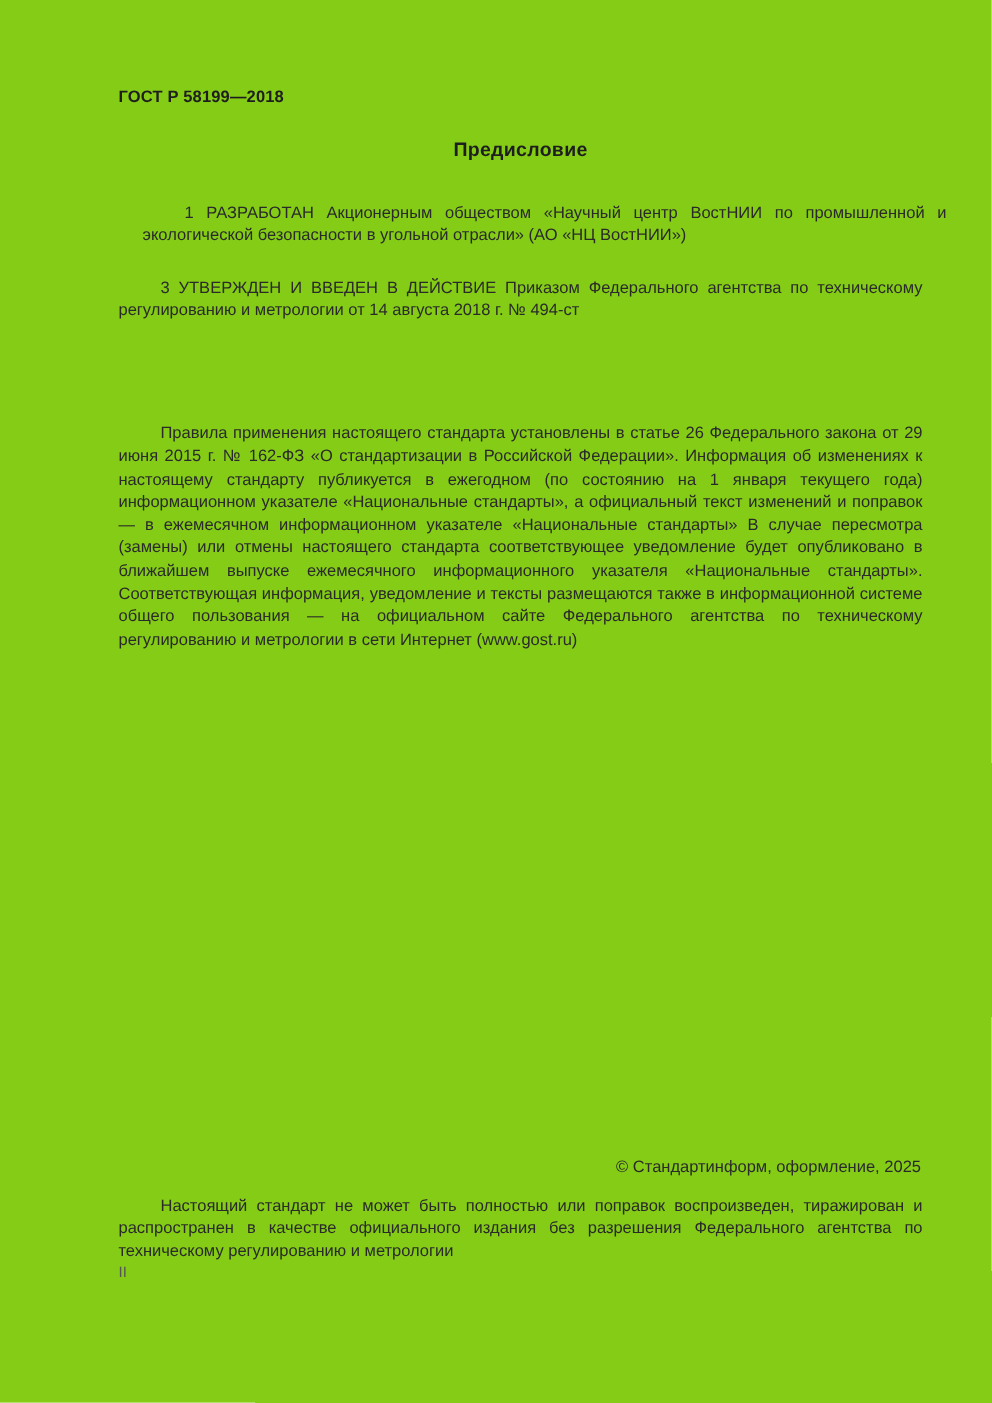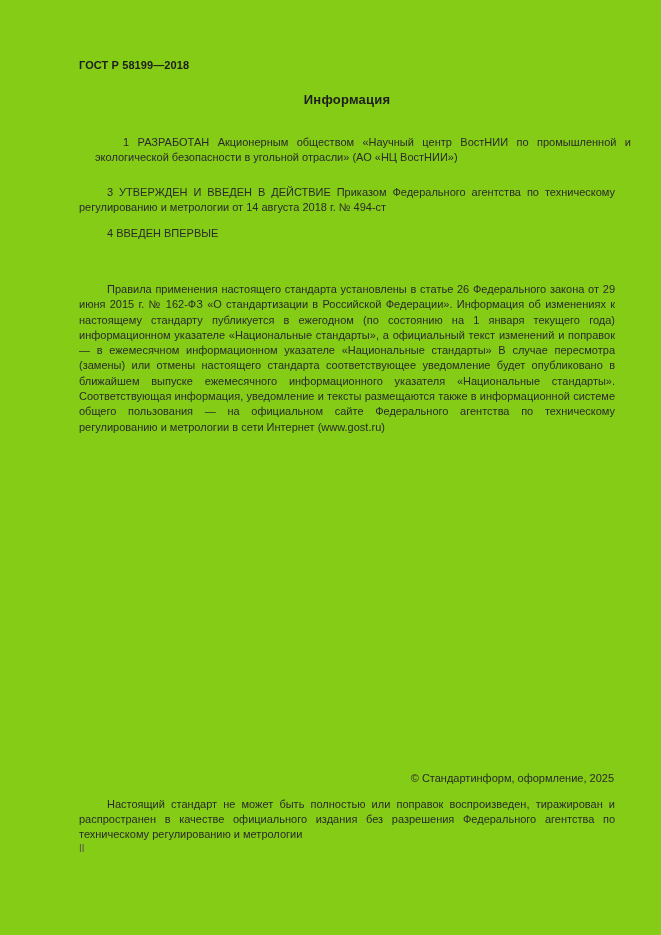--- a/index.html
+++ b/index.html
@@ -91,24 +91,23 @@
       top: 843px;
       font-size: 10px;
       color: #555555;
     }
   </style>
 </head>
 <body>
 
 <div class="page">
   <div class="doc-code">ГОСТ Р 58199—2018</div>
-  <div class="title">Информация</div>
+  <div class="title">Предисловие</div>
 
   <p class="item item-1" style="margin:16px">1 РАЗРАБОТАН Акционерным обществом «Научный центр ВостНИИ по промышленной и экологической безопасности в угольной отрасли» (АО «НЦ ВостНИИ»)</p>
   <p class="item item-3" style="margin:0">3 УТВЕРЖДЕН И ВВЕДЕН В ДЕЙСТВИЕ Приказом Федерального агентства по техническому регулированию и метрологии от 14 августа 2018 г. № 494-ст</p>
-  <p class="item item-4" style="margin:0">4 ВВЕДЕН ВПЕРВЫЕ</p>
 
   <p class="notice" style="margin:0">Правила применения настоящего стандарта установлены в статье 26 Федерального закона от 29 июня 2015 г. № 162-ФЗ «О стандартизации в Российской Федерации». Информация об изменениях к настоящему стандарту публикуется в ежегодном (по состоянию на 1 января текущего года) информационном указателе «Национальные стандарты», а официальный текст изменений и поправок — в ежемесячном информационном указателе «Национальные стандарты» В случае пересмотра (замены) или отмены настоящего стандарта соответствующее уведомление будет опубликовано в ближайшем выпуске ежемесячного информационного указателя «Национальные стандарты». Соответствующая информация, уведомление и тексты размещаются также в информационной системе общего пользования — на официальном сайте Федерального агентства по техническому регулированию и метрологии в сети Интернет (www.gost.ru)</p>
 
   <div class="copyright">© Стандартинформ, оформление, 2025</div>
   <p class="rights" style="margin:0">Настоящий стандарт не может быть полностью или поправок воспроизведен, тиражирован и распространен в качестве официального издания без разрешения Федерального агентства по техническому регулированию и метрологии</p>
   <div class="page-num">II</div>
 </div>
 
 </body></html>

